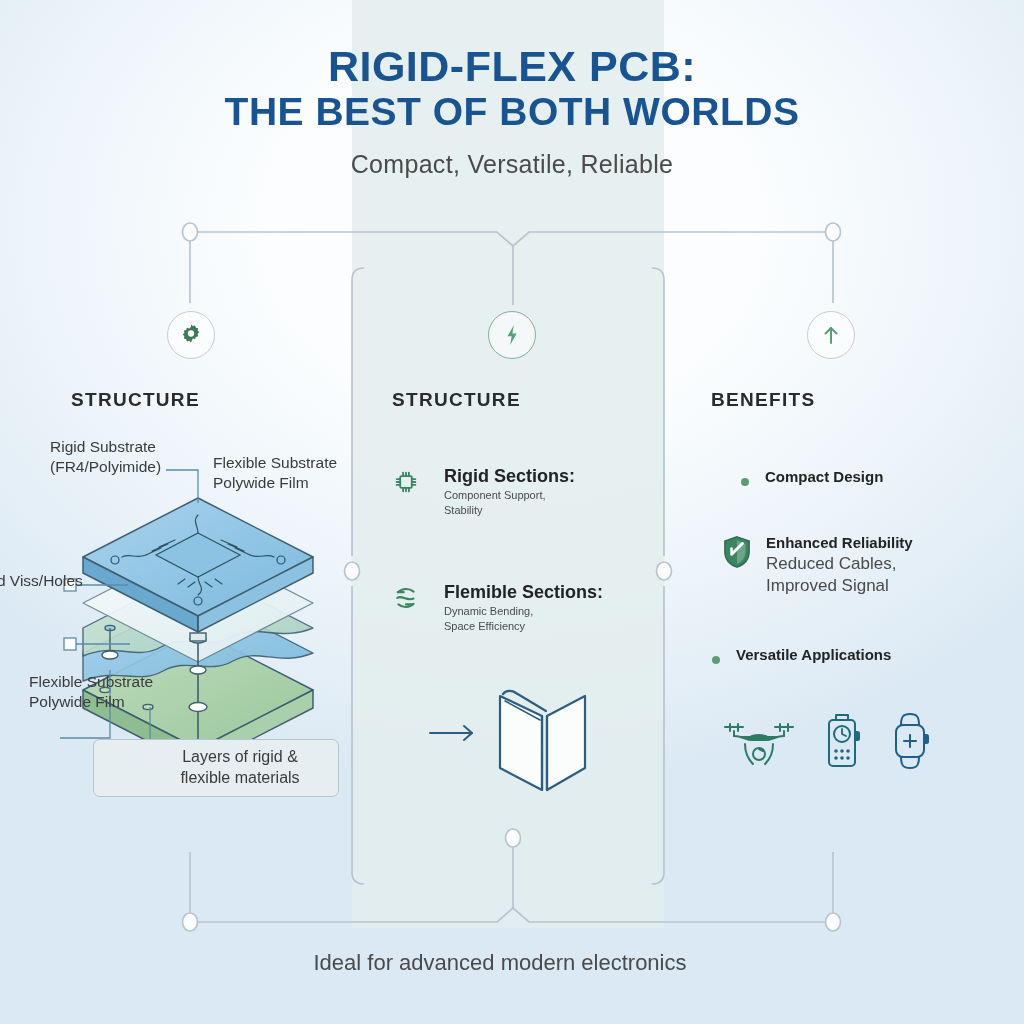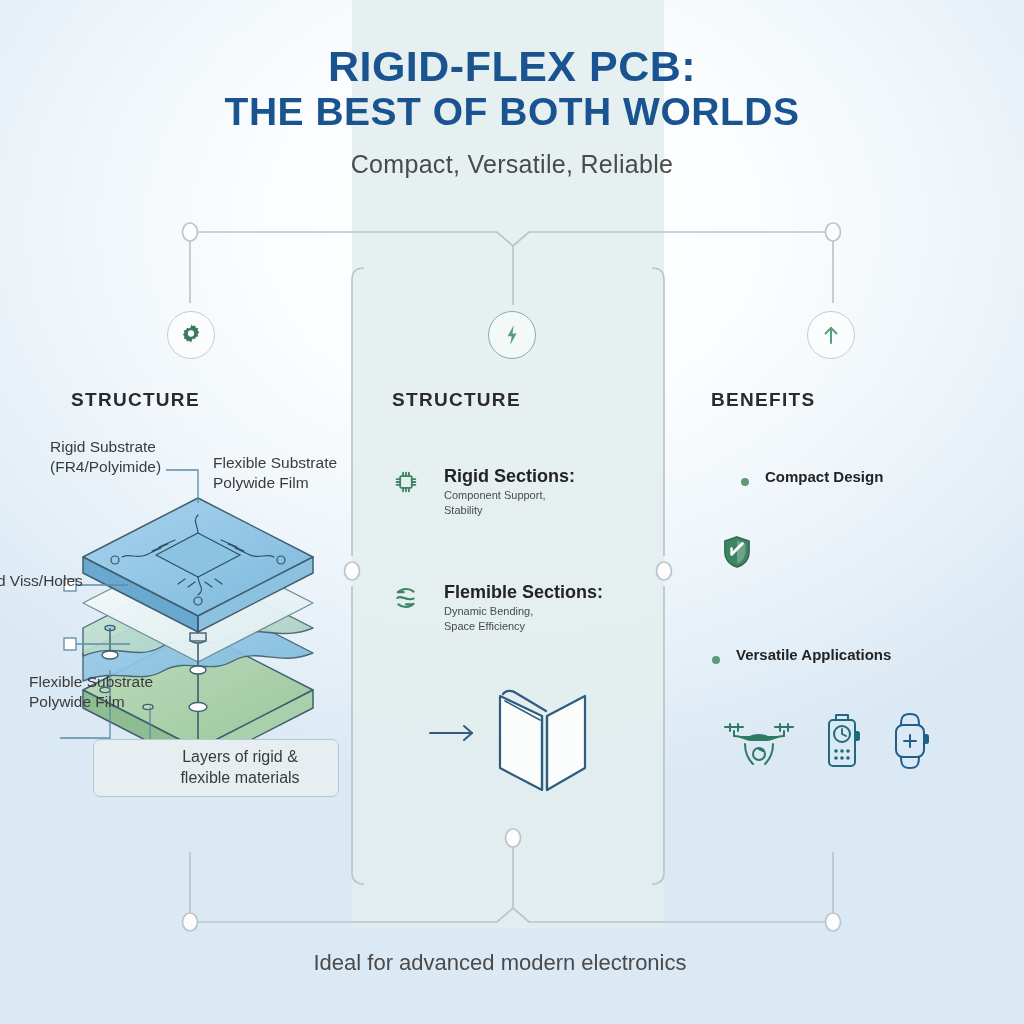--- a/index.html
+++ b/index.html
@@ -403,20 +403,25 @@
 
   <div class="ben-item" id="ben-1">
     <div class="ben-icon">
       <svg width="30" height="34" viewBox="0 0 24 28">
         <path d="M12 1.5 L22 5 V13.5 C22 20 17.5 24.5 12 26.5 C6.5 24.5 2 20 2 13.5 V5 Z" fill="#3d8462" stroke="#2f6c4f" stroke-width="1.2"></path>
         <path d="M12 4.5 L19 7.2 V13.6 C19 18.6 15.8 22.1 12 23.7 Z" fill="#ffffff" opacity=".25"></path>
         <path d="M8 15.5 L16.5 7" stroke="#ffffff" stroke-width="2.4" stroke-linecap="round" fill="none"></path>
         <path d="M7.5 11 L7.5 16" stroke="#ffffff" stroke-width="2" stroke-linecap="round" fill="none"></path>
       </svg>
     </div>
+    <div class="ben-text-icon">
+      <div class="ben-title">Enhanced Reliability</div>
+      <div class="ben-desc">Reduced Cables,
+Improved Signal</div>
+    </div>
   </div>
 
   <div class="ben-item" id="ben-2">
     <div class="ben-dot"></div>
     <div class="ben-text-dot">
       <div class="ben-title">Versatile Applications</div>
     </div>
   </div>
 
   <div class="device-row">

